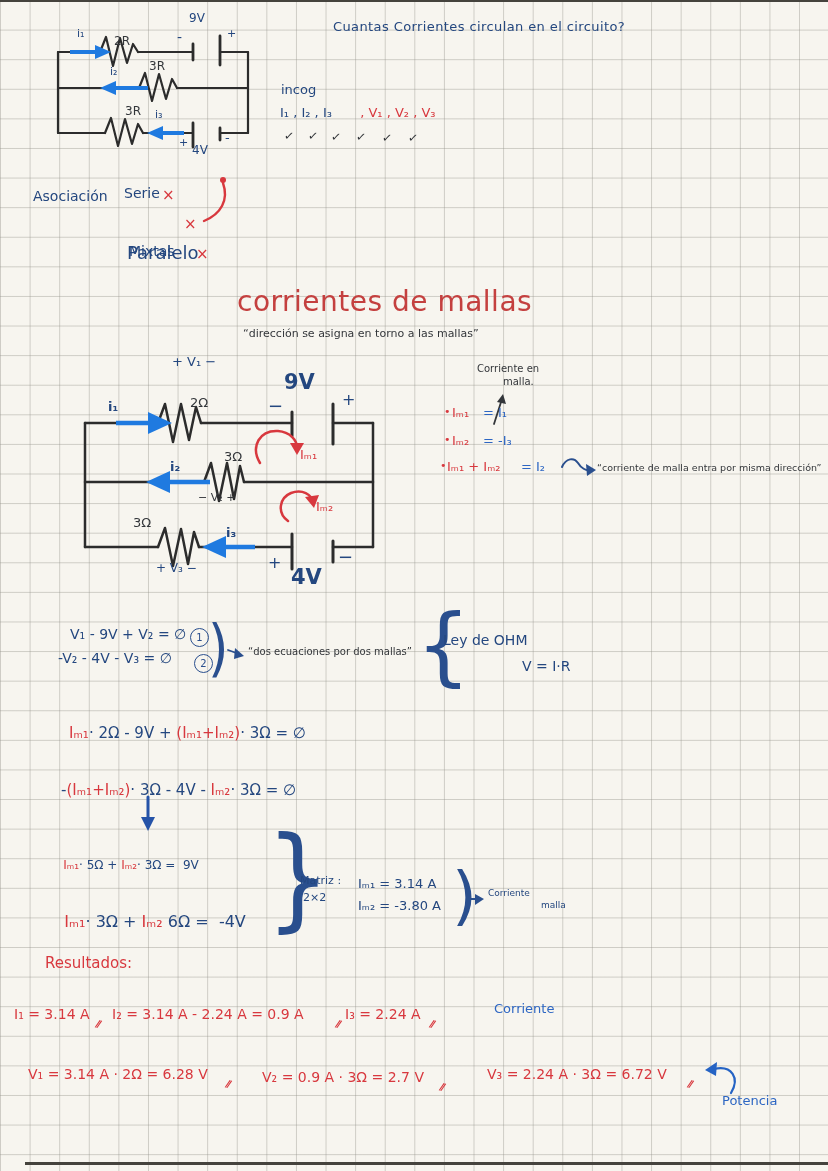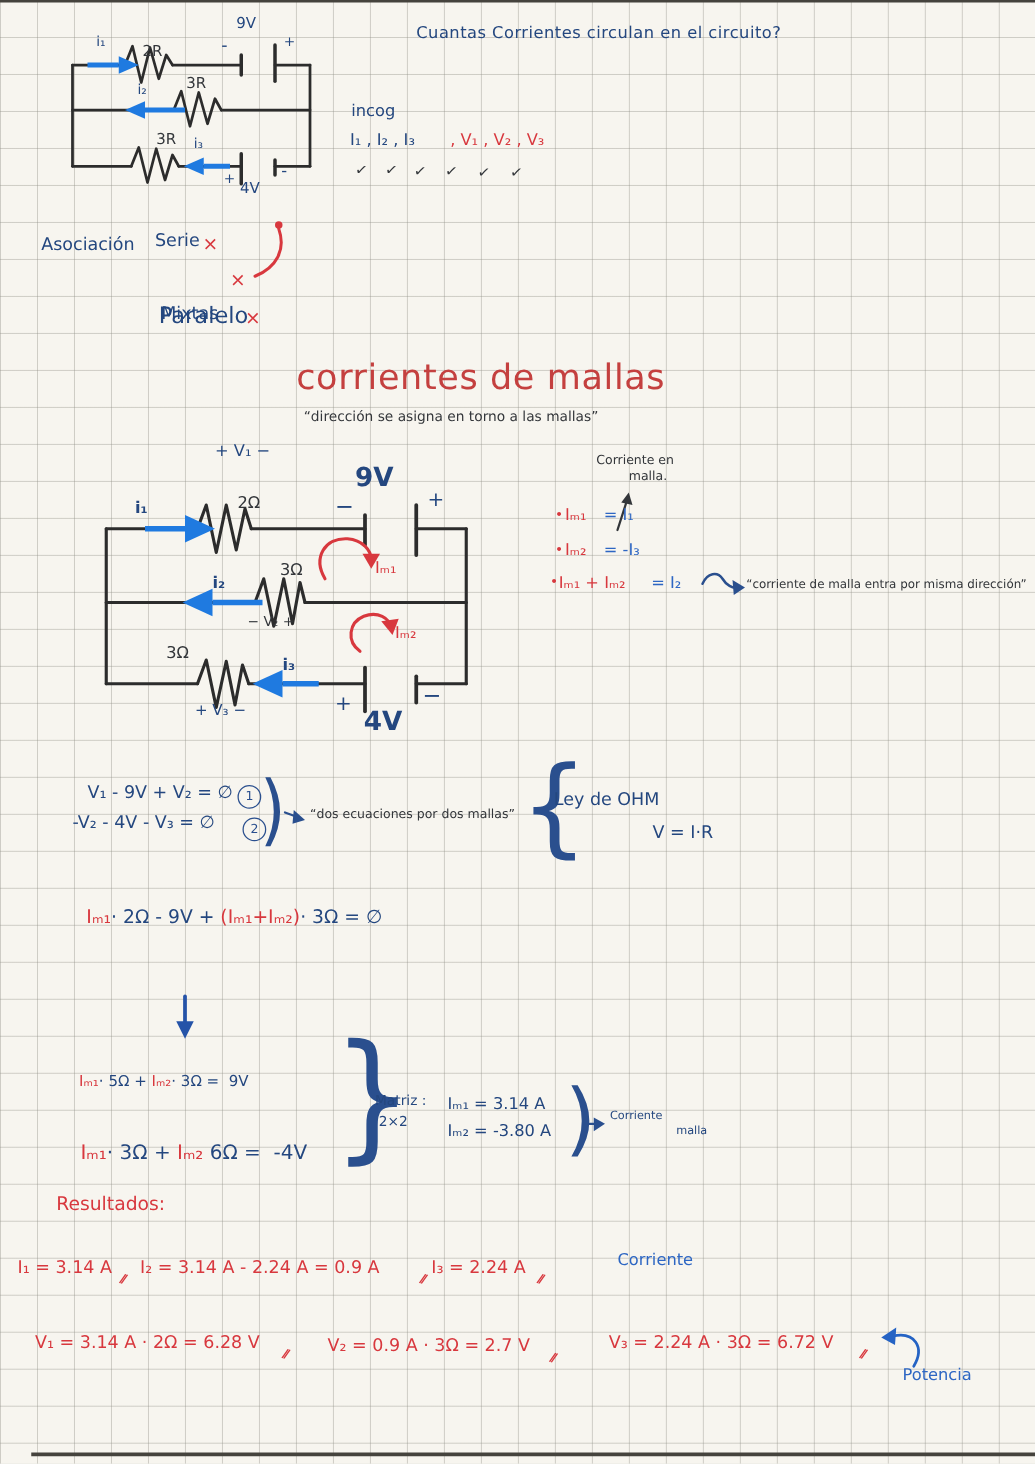--- a/index.html
+++ b/index.html
@@ -215,20 +215,23 @@
     </div>
   <span class="brace" style="left:208px;top:617px;font-size:62px;transform:scaleX(.85);">)</span>
   <span class="t ink" style="left:248px;top:646px;font-size:10px;">“dos ecuaciones por dos mallas”</span>
   <span class="brace" style="left:416px;top:602px;font-size:86px;">{</span>
   <span class="t navy" style="left:443px;top:632px;font-size:14px;">Ley de OHM</span>
   <span class="t navy" style="left:522px;top:658px;font-size:14px;">V = I·R</span>
 
   <div class="t eq" style="left:50px;top:708px;font-size:15px;">
     <span class="red">Iₘ₁</span><span class="navy">· 2Ω - 9V + </span><span class="red">(Iₘ₁+Iₘ₂)</span><span class="navy">· 3Ω = ∅</span>
   </div>
+  <div class="t eq" style="left:42px;top:765px;font-size:15px;">
+    <span class="navy">-</span><span class="red">(Iₘ₁+Iₘ₂)</span><span class="navy">· 3Ω - 4V - </span><span class="red">Iₘ₂</span><span class="navy">· 3Ω = ∅</span>
+  </div>
 
   <div class="t eq" style="left:48px;top:845px;font-size:12px;">
     <span class="red">Iₘ₁</span><span class="navy">· 5Ω + </span><span class="red">Iₘ₂</span><span class="navy">· 3Ω =  </span><span class="navy">9V</span>
   </div>
   <div class="t eq" style="left:44px;top:895px;font-size:16px;">
     <span class="red">Iₘ₁</span><span class="navy">· 3Ω + </span><span class="red">Iₘ₂</span><span class="navy"> 6Ω =  </span><span class="navy">-4V</span>
   </div>
   <span class="brace" style="left:266px;top:821px;font-size:112px;transform:scaleX(.9);">}</span>
   <span class="t navy" style="left:300px;top:875px;font-size:11px;">Matriz :</span>
   <span class="t navy" style="left:303px;top:892px;font-size:11px;">2×2</span>

